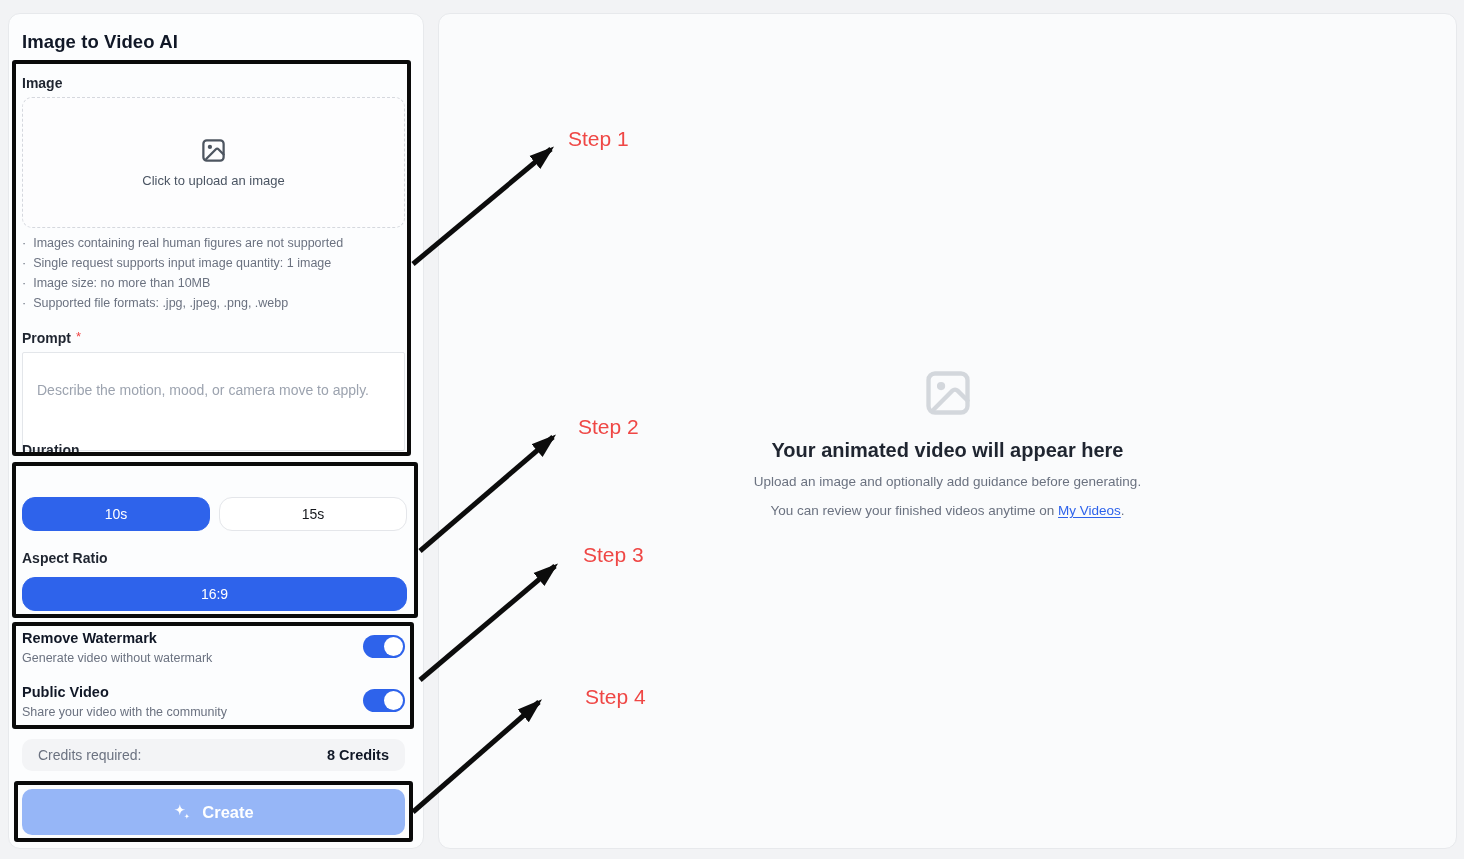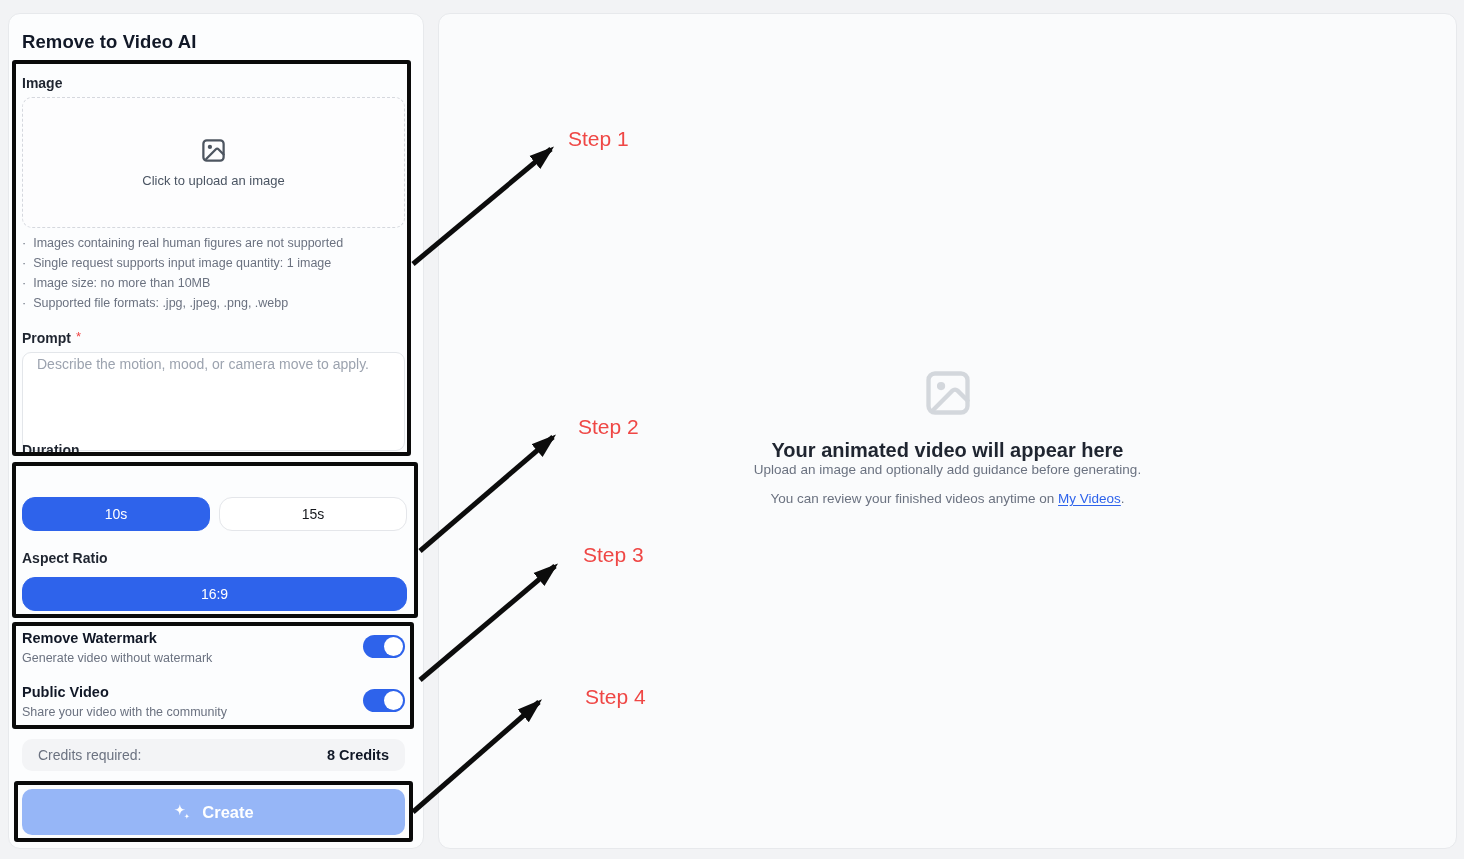--- a/index.html
+++ b/index.html
@@ -20,22 +20,22 @@
   .req { color:#ef4444; font-size:13px; margin-left:5px; position:relative; top:-2px; }
 
   .upload-box { left:22px; top:97px; width:383px; height:131px; border:1.6px dashed #d5d8de; border-radius:10px;
     background:#fdfdfe; display:flex; flex-direction:column; align-items:center; justify-content:center; gap:9px; cursor:pointer; }
   .upload-text { font-size:13px; color:#4b5563; }
 
   .notes { left:22px; top:233px; width:385px; }
   .note-row { display:flex; gap:7px; font-size:12.5px; color:#6b7280; line-height:20px; }
   .note-dot { color:#6b7280; }
 
-  .textarea { left:22px; top:352px; width:383px; height:99px; border:1px solid #e3e6ea; border-radius:9px;
-    background:#fff; padding:3px 14px; font-family:"Liberation Sans", sans-serif; font-size:14px; color:#16181d;
+  .textarea { left:22px; top:352px; width:383px; height:99px; border:1px solid #e3e6ea; border-radius:2px;
+    background:#fff; padding:29px 14px; font-family:"Liberation Sans", sans-serif; font-size:14px; color:#16181d;
     resize:none; outline:none; }
   .textarea::placeholder { color:#9ca3af; }
 
   .seg-row { display:flex; gap:9px; left:22px; width:385px; height:34px; }
   .seg { flex:1; border-radius:13px; border:1px solid #e4e6ea; background:#fff; color:#16181d; font-size:14px;
     display:flex; align-items:center; justify-content:center; cursor:pointer; }
   .seg.active { background:#2e63eb; border-color:#2e63eb; color:#fff; }
 
   .toggle-title { font-size:14.5px; font-weight:600; color:#111827; }
   .toggle-sub { font-size:12.5px; color:#6b7280; }
@@ -49,41 +49,41 @@
   .credits-label { font-size:14px; color:#6b7280; }
   .credits-value { font-size:14.5px; font-weight:700; color:#111827; }
 
   .create-btn { left:22px; top:789px; width:383px; height:46px; background:#96b6f7; border:none; border-radius:10px;
     display:flex; align-items:center; justify-content:center; gap:10px; color:#fff; font-size:16.5px; font-weight:600;
     font-family:"Liberation Sans", sans-serif; cursor:default; }
 
   
   .preview-center { left:438px; top:367px; width:1019px; display:flex; flex-direction:column; align-items:center; }
   .preview-title { margin-top:20px; font-size:20px; font-weight:600; color:#1f2530; }
-  .preview-sub { margin-top:0; font-size:13.5px; color:#6b7280; }
+  .preview-sub { margin-top:12px; font-size:13.5px; color:#6b7280; }
   .preview-review { margin-top:14px; font-size:13.5px; color:#6b7280; }
   .preview-review a { color:#2e63eb; text-decoration:underline; text-underline-offset:2px; cursor:pointer; }
 
   
   .anno-box { position:absolute; border:4px solid #0a0a0a; border-radius:3px; z-index:3; pointer-events:none; }
   #anno-box-1 { left:12px; top:60px;  width:399px; height:396px; }
   #anno-box-2 { left:12px; top:462px; width:406px; height:156px; }
   #anno-box-3 { left:12px; top:622px; width:402px; height:107px; }
   #anno-box-4 { left:14px; top:781px; width:399px; height:61px; }
   .step-label { position:absolute; z-index:4; font-size:21px; color:#ef4745; pointer-events:none; }
   #arrow-layer { position:absolute; inset:0; z-index:4; pointer-events:none; }
 </style>
 </head>
 <body>
 
 <div class="page">
 
   <div id="left-card" class="card"></div>
 
-  <div class="abs z2 panel-title">Remove to Video AI</div>
+  <div class="abs z2 panel-title">Image to Video AI</div>
 
   <div class="abs z2 field-label" style="left:22px; top:75px;">Image</div>
 
   <div class="abs z2 upload-box">
     <span style="line-height:0;">
       <svg width="27" height="27" viewBox="0 0 24 24" fill="none" stroke="#4d5560" stroke-width="2" stroke-linecap="round" stroke-linejoin="round">
         <rect x="3" y="3" width="18" height="18" rx="3"></rect>
         <circle cx="8.8" cy="8.8" r="1.9" fill="#4d5560" stroke="none"></circle>
         <path d="m21 15.5-4.6-4.6a1.6 1.6 0 0 0-2.3 0L5.5 19.5"></path>
       </svg>

